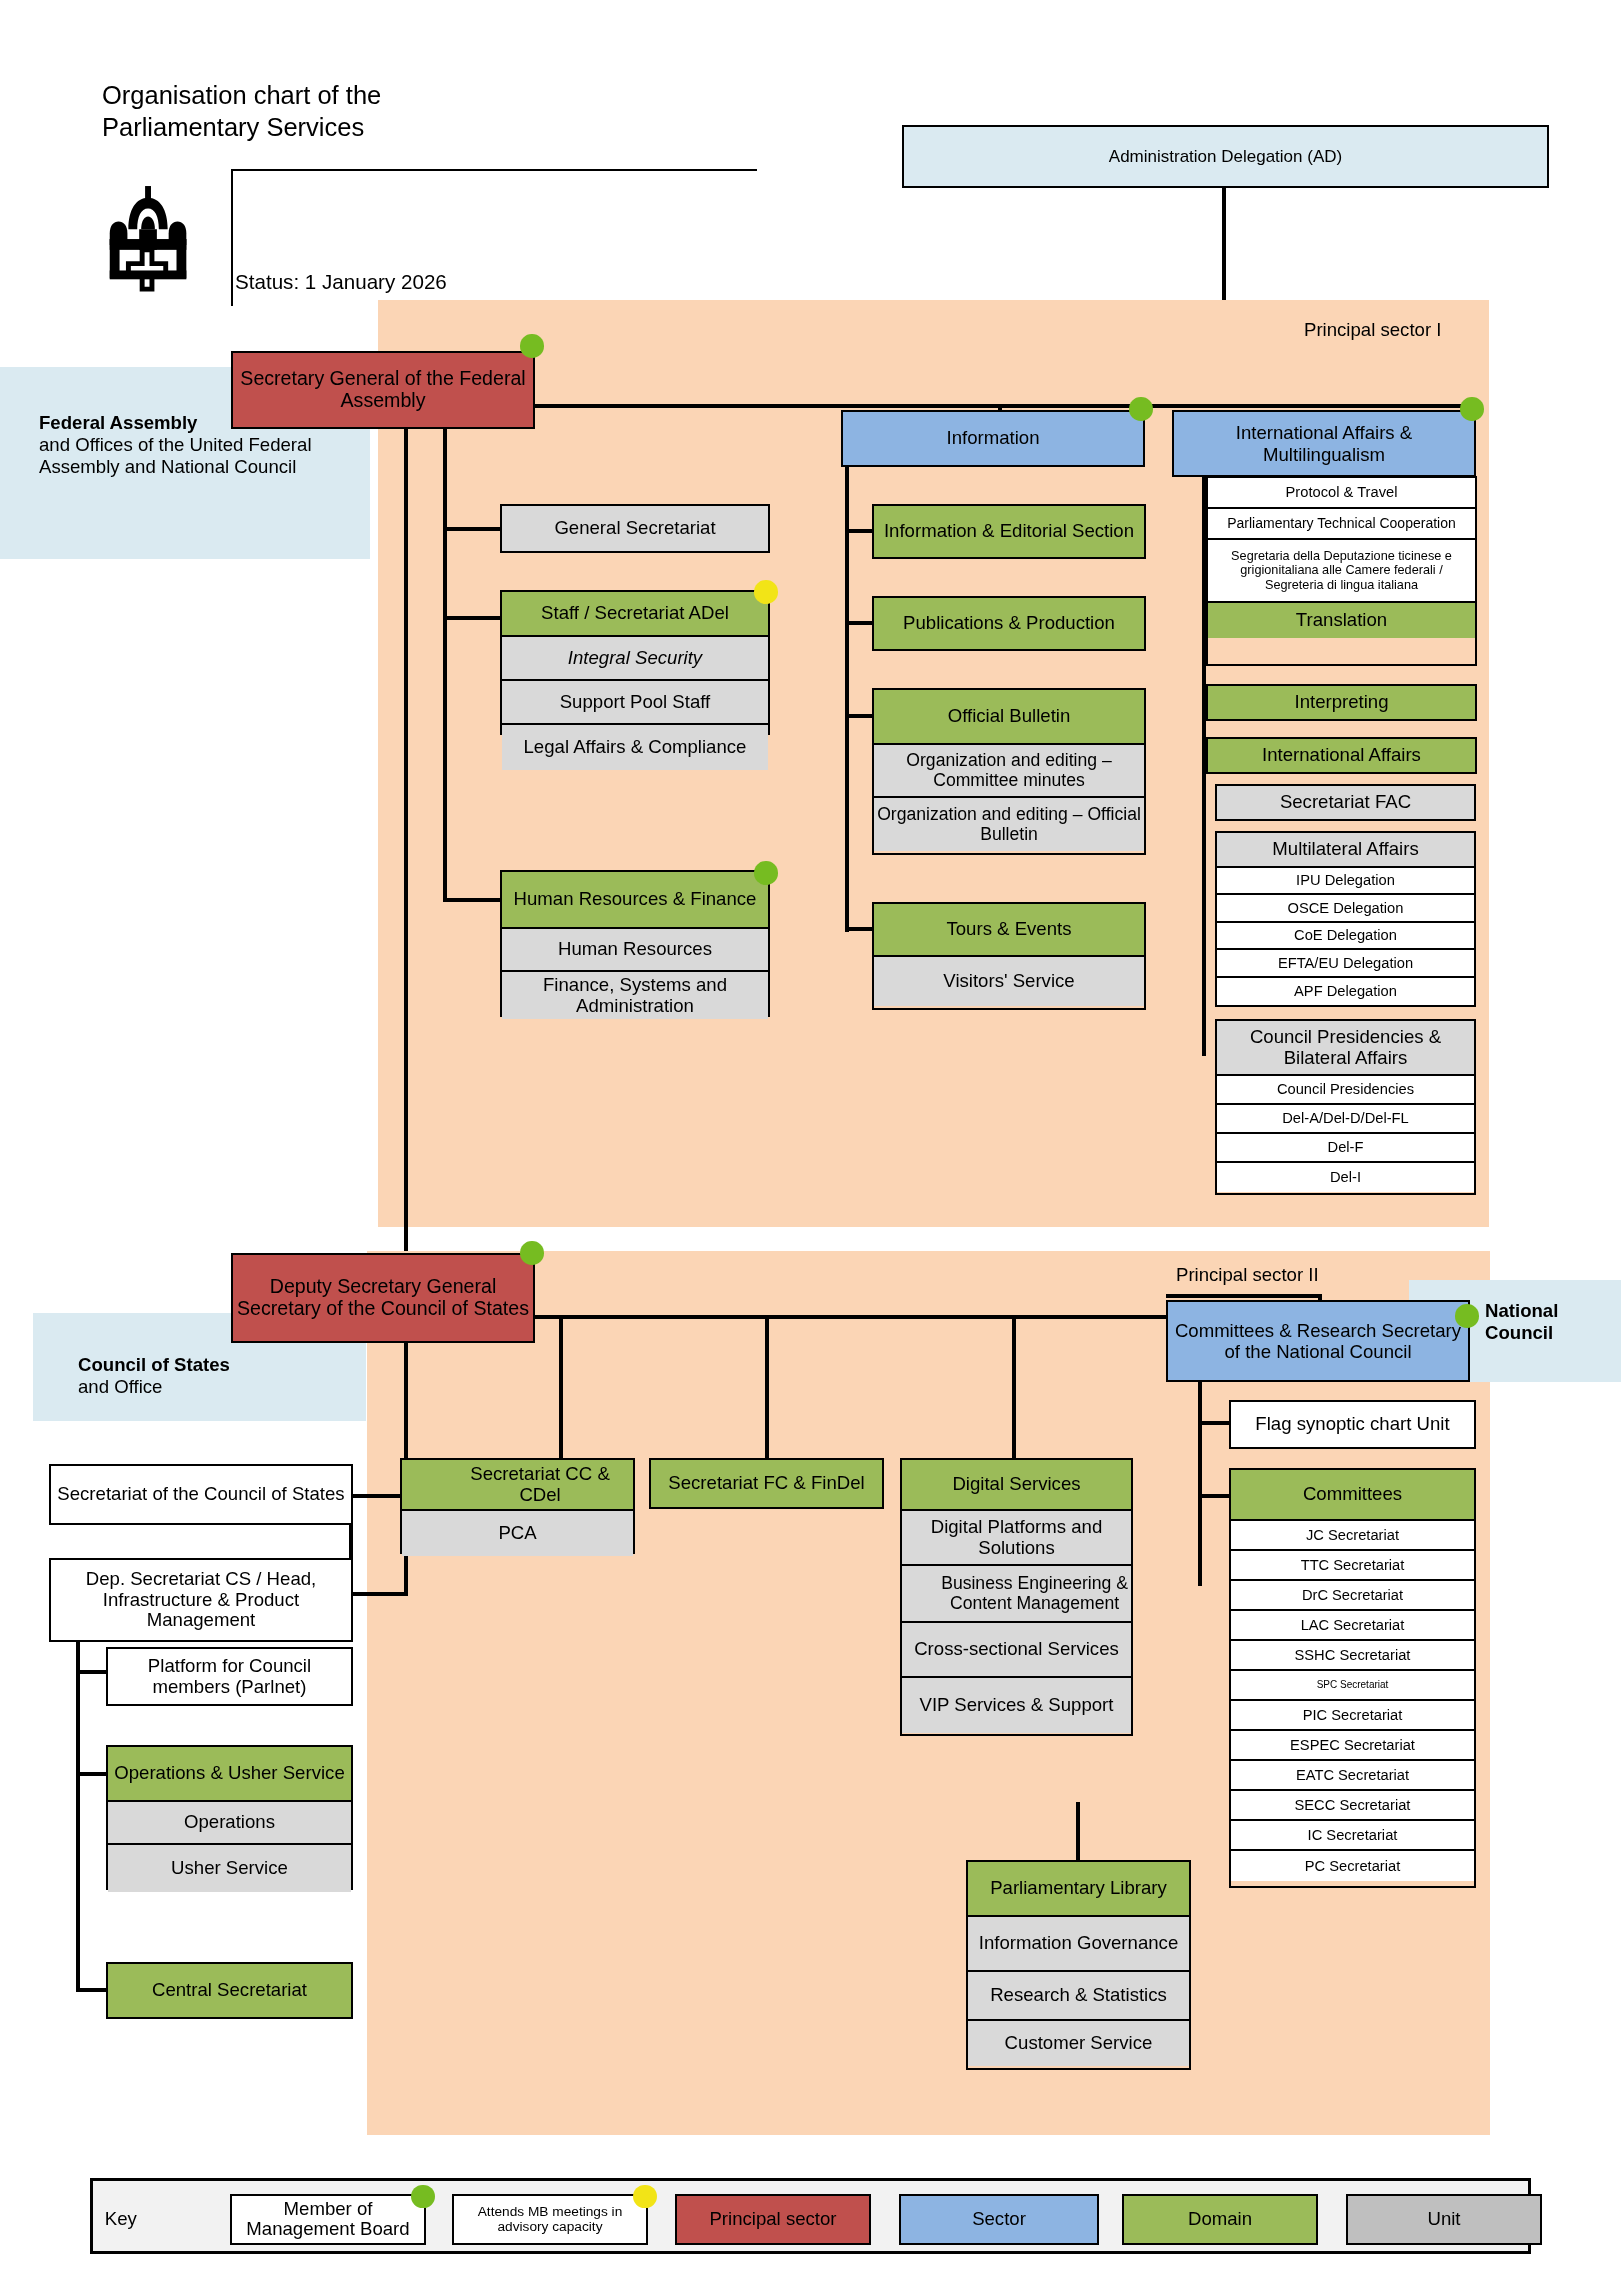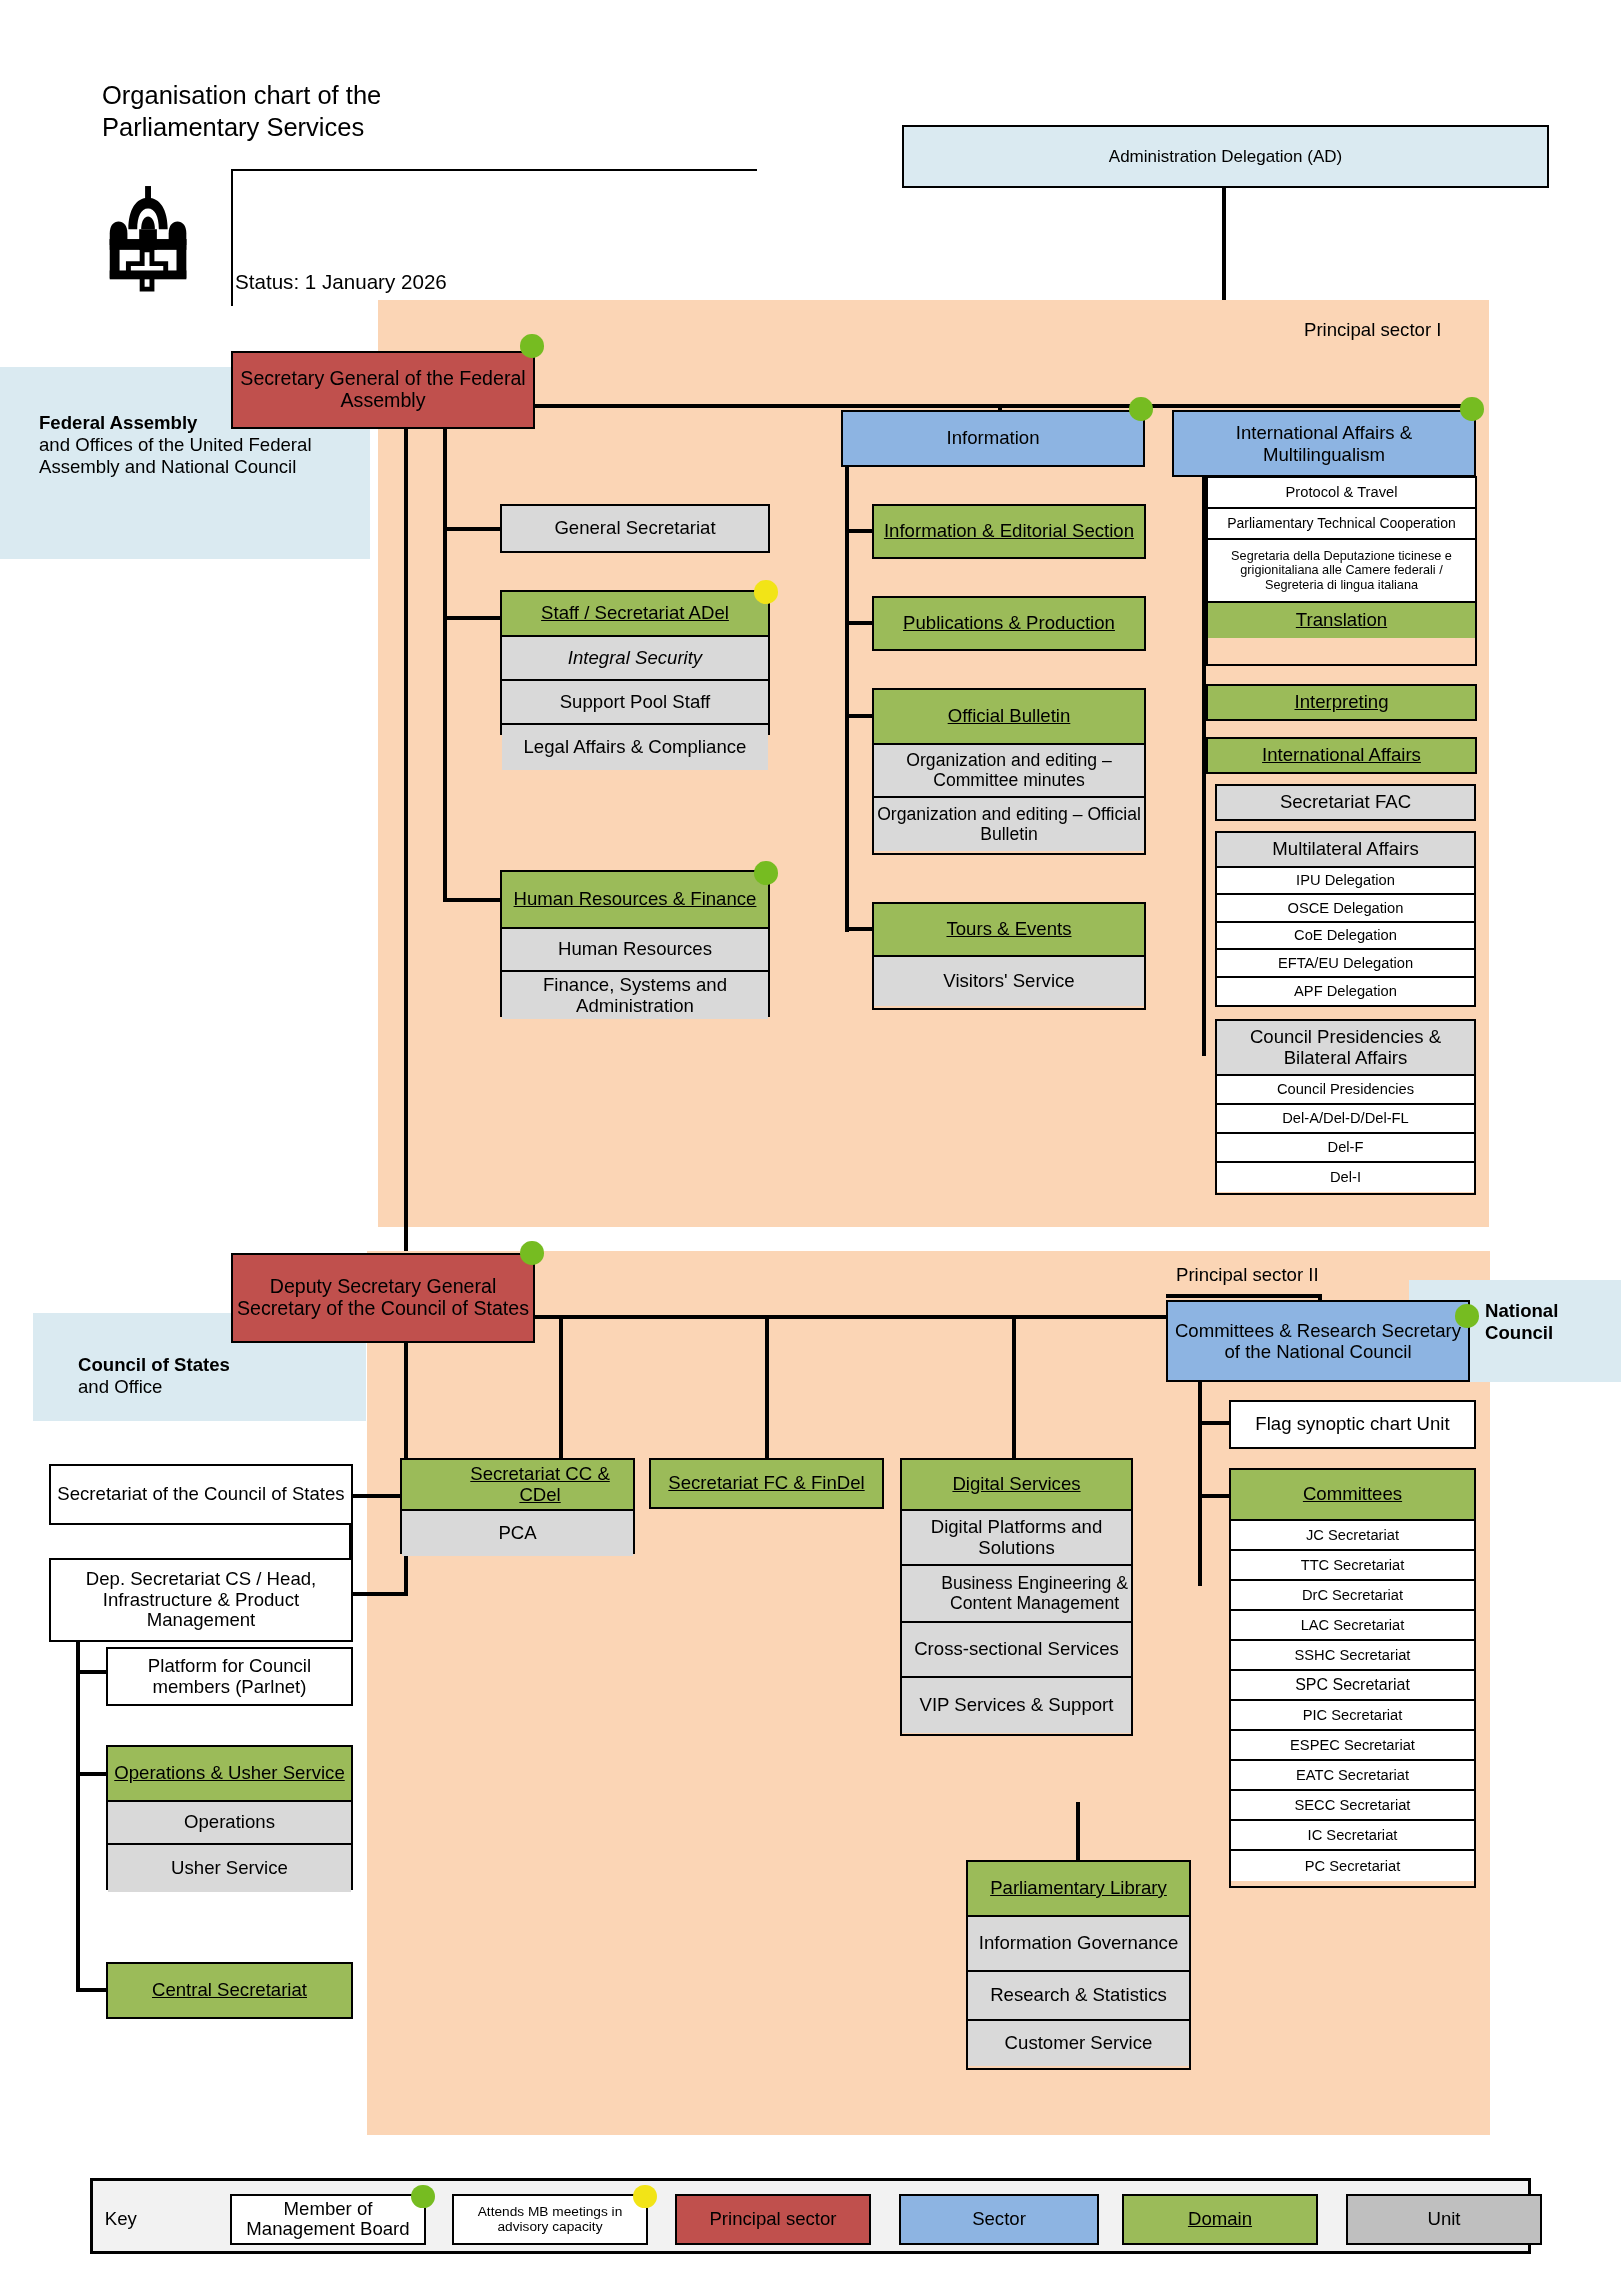--- a/index.html
+++ b/index.html
@@ -16,21 +16,21 @@
   .box {
     position:absolute;
     border:2.9px solid #000;
     display:flex; align-items:center; justify-content:center;
     text-align:center;
     line-height:1.12;
     padding:1px 2.9px;
   }
   .principal { background:#c0504d; color:#000; font-size:18.6px; }
   .sector    { background:#8db4e2; color:#000; font-size:18.6px; }
-  .domain    { background:#9bbb59; color:#000; font-size:18.6px;text-decoration:underline; }
+  .domain    { background:#9bbb59; color:#000; font-size:18.6px; }
   .unit      { background:#d9d9d9; color:#000; font-size:18.6px; }
   .white     { background:#ffffff; color:#000; font-size:14.7px; }
   .pale      { background:#daeaf1; color:#000; font-size:17px; }
 
   
   .stack { position:absolute; border:2.9px solid #000; }
   .stack > .row {
     border-bottom:2.9px solid #000;
     display:flex; align-items:center; justify-content:center;
     text-align:center; line-height:1.12; padding:1px 2.9px;
@@ -401,21 +401,21 @@
   </div>
   <div class="row white" style="height:30px; font-size:14.7px;">
     <span>DrC Secretariat</span>
   </div>
   <div class="row white" style="height:30px; font-size:14.7px;">
     <span>LAC Secretariat</span>
   </div>
   <div class="row white" style="height:30px; font-size:14.7px;">
     <span>SSHC Secretariat</span>
   </div>
-  <div class="row white" style="height:30px; font-size:16px;">
+  <div class="row white" style="height:30px; font-size:10px;">
     <span>SPC Secretariat</span>
   </div>
   <div class="row white" style="height:30px; font-size:14.7px;">
     <span>PIC Secretariat</span>
   </div>
   <div class="row white" style="height:30px; font-size:14.7px;">
     <span>ESPEC Secretariat</span>
   </div>
   <div class="row white" style="height:30px; font-size:14.7px;">
     <span>EATC Secretariat</span>

